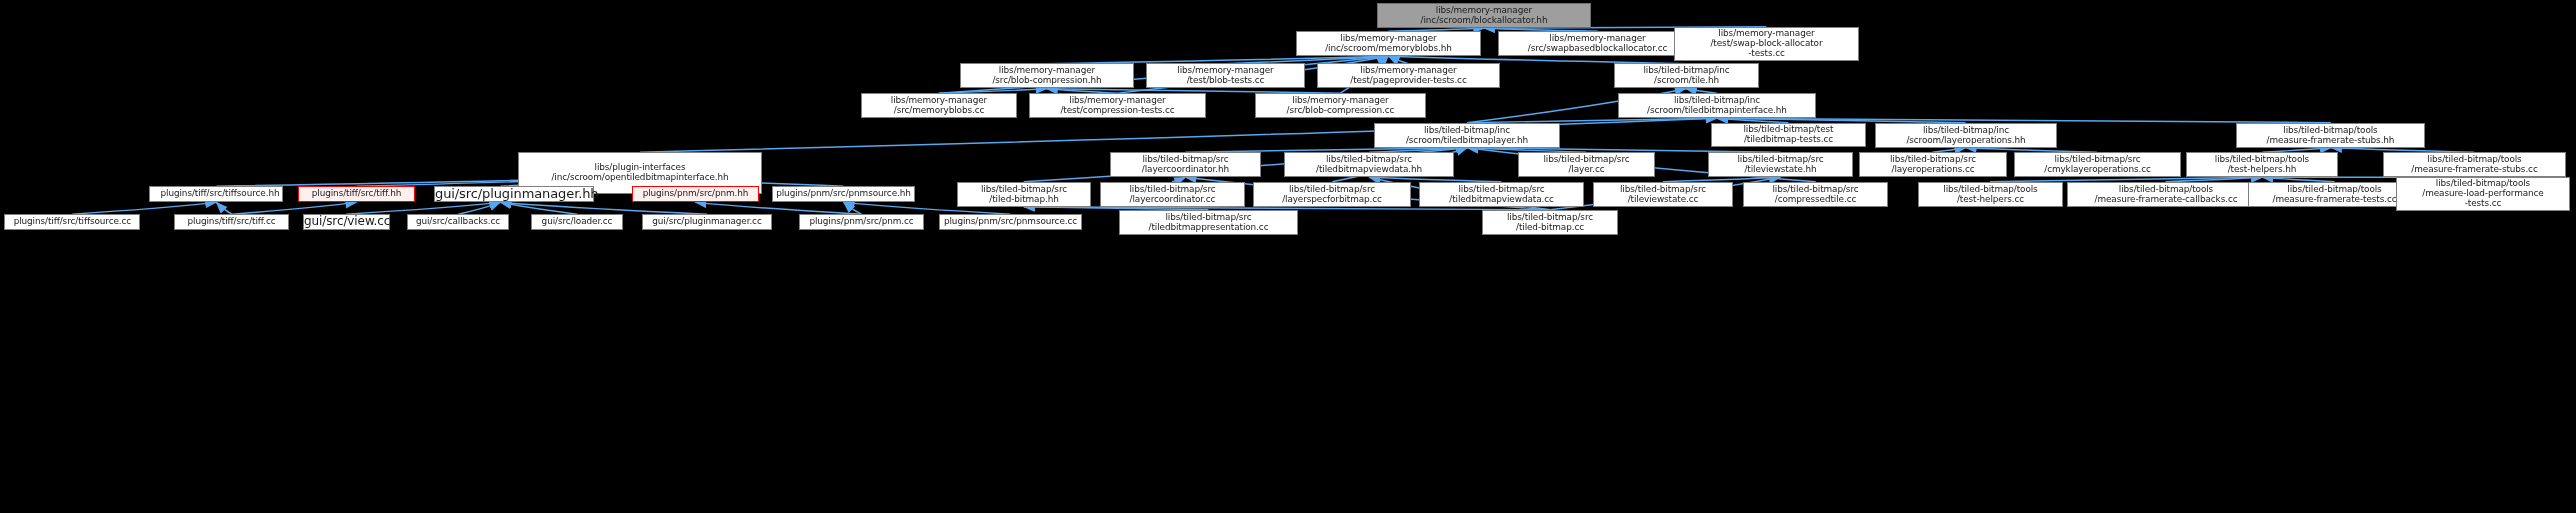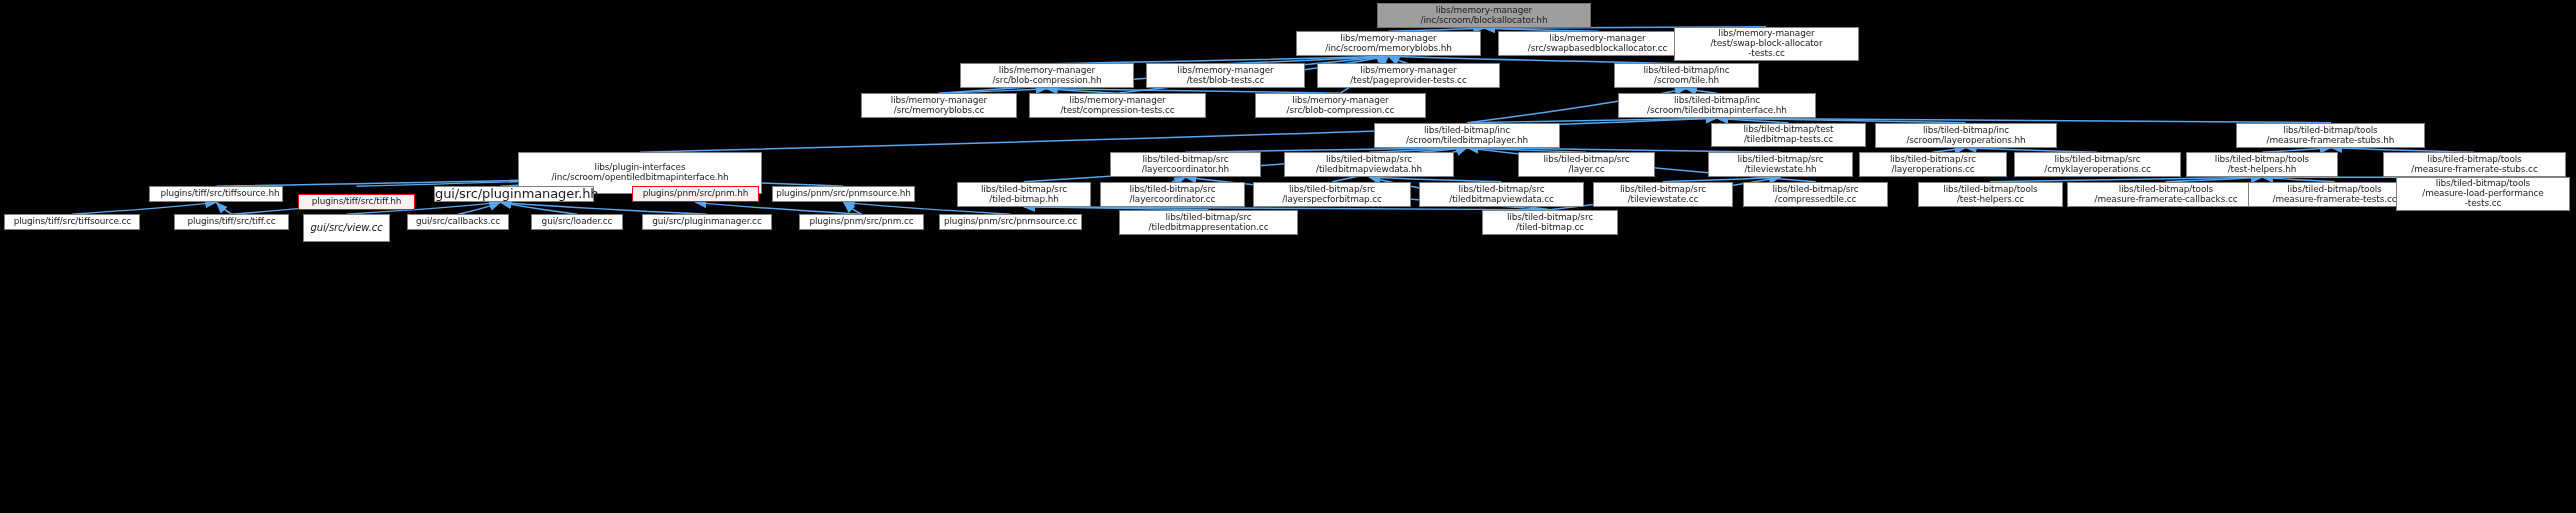--- a/index.html
+++ b/index.html
@@ -130,21 +130,21 @@
 /tileviewstate.hh</span></div>
       <div class="node" style="left: 1859px; top: 152px; width: 148px; height: 25px; font-size: 8.9px;"><span>libs/tiled-bitmap/src
 /layeroperations.cc</span></div>
       <div class="node" style="left: 2014px; top: 152px; width: 167px; height: 25px; font-size: 8.9px;"><span>libs/tiled-bitmap/src
 /cmyklayeroperations.cc</span></div>
       <div class="node" style="left: 2186px; top: 152px; width: 152px; height: 25px; font-size: 8.9px;"><span>libs/tiled-bitmap/tools
 /test-helpers.hh</span></div>
       <div class="node" style="left: 2383px; top: 152px; width: 183px; height: 25px; font-size: 8.9px;"><span>libs/tiled-bitmap/tools
 /measure-framerate-stubs.cc</span></div>
       <div class="node" style="left: 149px; top: 186px; width: 134px; height: 16px; font-size: 8.9px; padding-left: 8px;"><span>plugins/tiff/src/tiffsource.hh</span></div>
-      <div class="node hl" style="left: 298px; top: 186px; width: 117px; height: 16px; font-size: 8.9px; margin-top: 8px;"><span>plugins/tiff/src/tiff.hh</span></div>
+      <div class="node hl" style="left: 298px; top: 186px; width: 117px; height: 16px; font-size: 8.9px;"><span>plugins/tiff/src/tiff.hh</span></div>
       <div class="node" style="left: 434px; top: 186px; width: 160px; height: 16px; font-size: 13px;"><span>gui/src/pluginmanager.hh</span></div>
       <div class="node hl" style="left: 632px; top: 186px; width: 127px; height: 16px; font-size: 8.9px;"><span>plugins/pnm/src/pnm.hh</span></div>
       <div class="node" style="left: 772px; top: 186px; width: 143px; height: 16px; font-size: 8.9px;"><span>plugins/pnm/src/pnmsource.hh</span></div>
       <div class="node" style="left: 957px; top: 182px; width: 134px; height: 25px; font-size: 8.9px;"><span>libs/tiled-bitmap/src
 /tiled-bitmap.hh</span></div>
       <div class="node" style="left: 1100px; top: 182px; width: 145px; height: 25px; font-size: 8.9px;"><span>libs/tiled-bitmap/src
 /layercoordinator.cc</span></div>
       <div class="node" style="left: 1253px; top: 182px; width: 158px; height: 25px; font-size: 8.9px;"><span>libs/tiled-bitmap/src
 /layerspecforbitmap.cc</span></div>
       <div class="node" style="left: 1419px; top: 182px; width: 165px; height: 25px; font-size: 8.9px;"><span>libs/tiled-bitmap/src
@@ -157,21 +157,21 @@
 /test-helpers.cc</span></div>
       <div class="node" style="left: 2067px; top: 182px; width: 198px; height: 25px; font-size: 8.9px;"><span>libs/tiled-bitmap/tools
 /measure-framerate-callbacks.cc</span></div>
       <div class="node" style="left: 2248px; top: 182px; width: 173px; height: 25px; font-size: 8.9px;"><span>libs/tiled-bitmap/tools
 /measure-framerate-tests.cc</span></div>
       <div class="node" style="left: 2396px; top: 177px; width: 174px; height: 34px; font-size: 8.9px;"><span>libs/tiled-bitmap/tools
 /measure-load-performance
 -tests.cc</span></div>
       <div class="node" style="left: 4.4px; top: 214px; width: 136px; height: 16px; font-size: 8.9px;"><span>plugins/tiff/src/tiffsource.cc</span></div>
       <div class="node" style="left: 174px; top: 214px; width: 115px; height: 16px; font-size: 8.9px;"><span>plugins/tiff/src/tiff.cc</span></div>
-      <div class="node" style="left: 303px; top: 214px; width: 87px; height: 28px; font-size: 10px; font-style: italic;"><span>gui/src/view.cc</span></div>
+      <div class="node" style="left: 303px; top: 214px; width: 87px; height: 16px; font-size: 12px;"><span>gui/src/view.cc</span></div>
       <div class="node" style="left: 407px; top: 214px; width: 102px; height: 16px; font-size: 8.9px;"><span>gui/src/callbacks.cc</span></div>
       <div class="node" style="left: 531px; top: 214px; width: 92px; height: 16px; font-size: 8.9px;"><span>gui/src/loader.cc</span></div>
       <div class="node" style="left: 642px; top: 214px; width: 130px; height: 16px; font-size: 8.9px;"><span>gui/src/pluginmanager.cc</span></div>
       <div class="node" style="left: 799px; top: 214px; width: 125px; height: 16px; font-size: 8.9px;"><span>plugins/pnm/src/pnm.cc</span></div>
       <div class="node" style="left: 939px; top: 214px; width: 143px; height: 16px; font-size: 8.9px;"><span>plugins/pnm/src/pnmsource.cc</span></div>
       <div class="node" style="left: 1119px; top: 210px; width: 179px; height: 25px; font-size: 8.9px;"><span>libs/tiled-bitmap/src
 /tiledbitmappresentation.cc</span></div>
       <div class="node" style="left: 1482px; top: 210px; width: 136px; height: 25px; font-size: 8.9px;"><span>libs/tiled-bitmap/src
 /tiled-bitmap.cc</span></div>
     </div>

